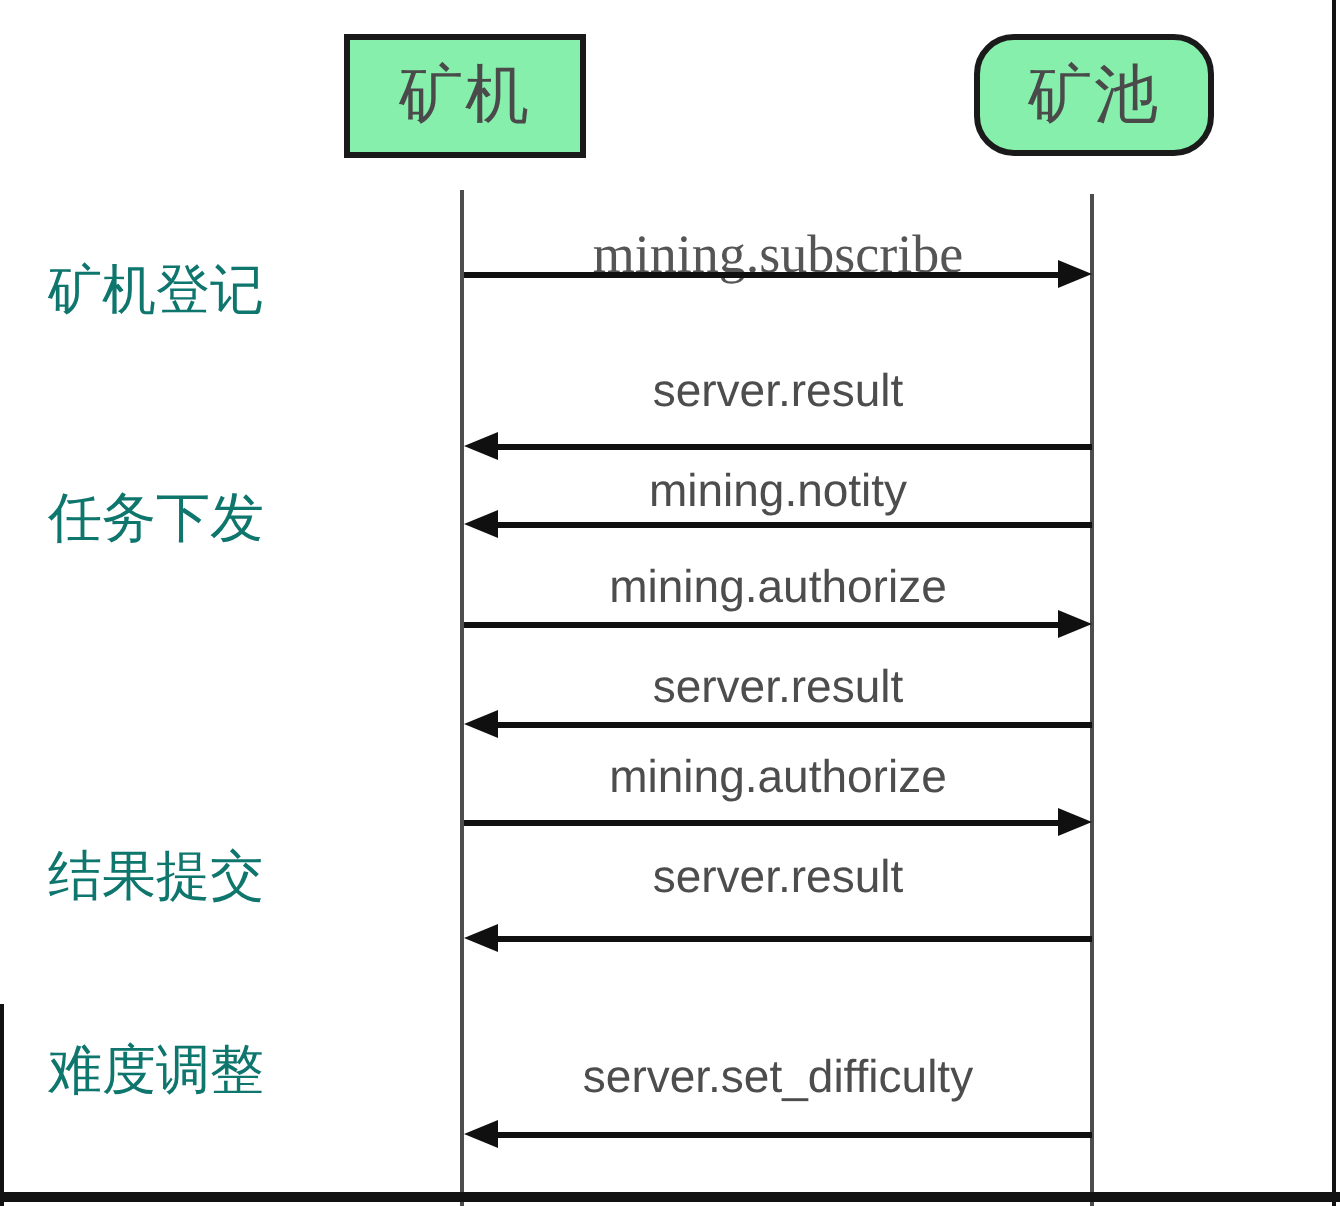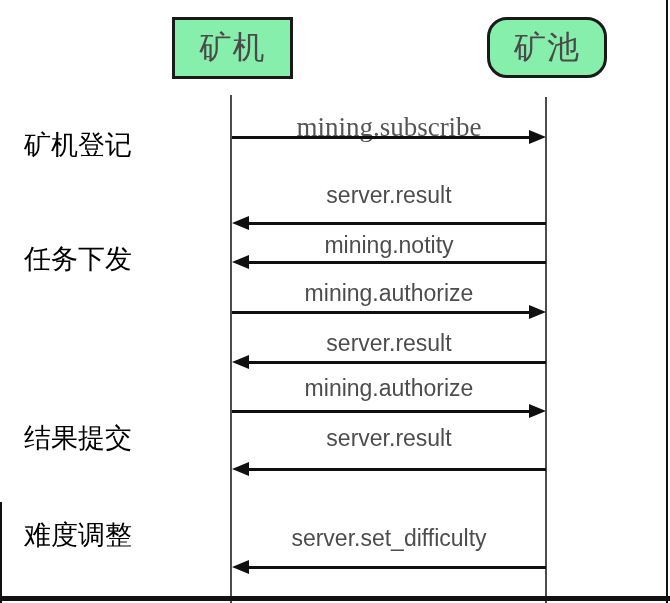--- a/index.html
+++ b/index.html
@@ -42,21 +42,21 @@
 
   
   .phase-label {
     position: absolute;
     left: 24px;
     width: 112px;
     height: 28px;
     line-height: 28px;
     font-family: "Liberation Serif", serif;
     font-size: 27px;
-    color: #000000;
+    color: #0f766e;
     white-space: nowrap;
   }
 
   
   .msg-label {
     position: absolute;
     left: 232px;
     width: 314px;
     text-align: center;
     line-height: 1;

